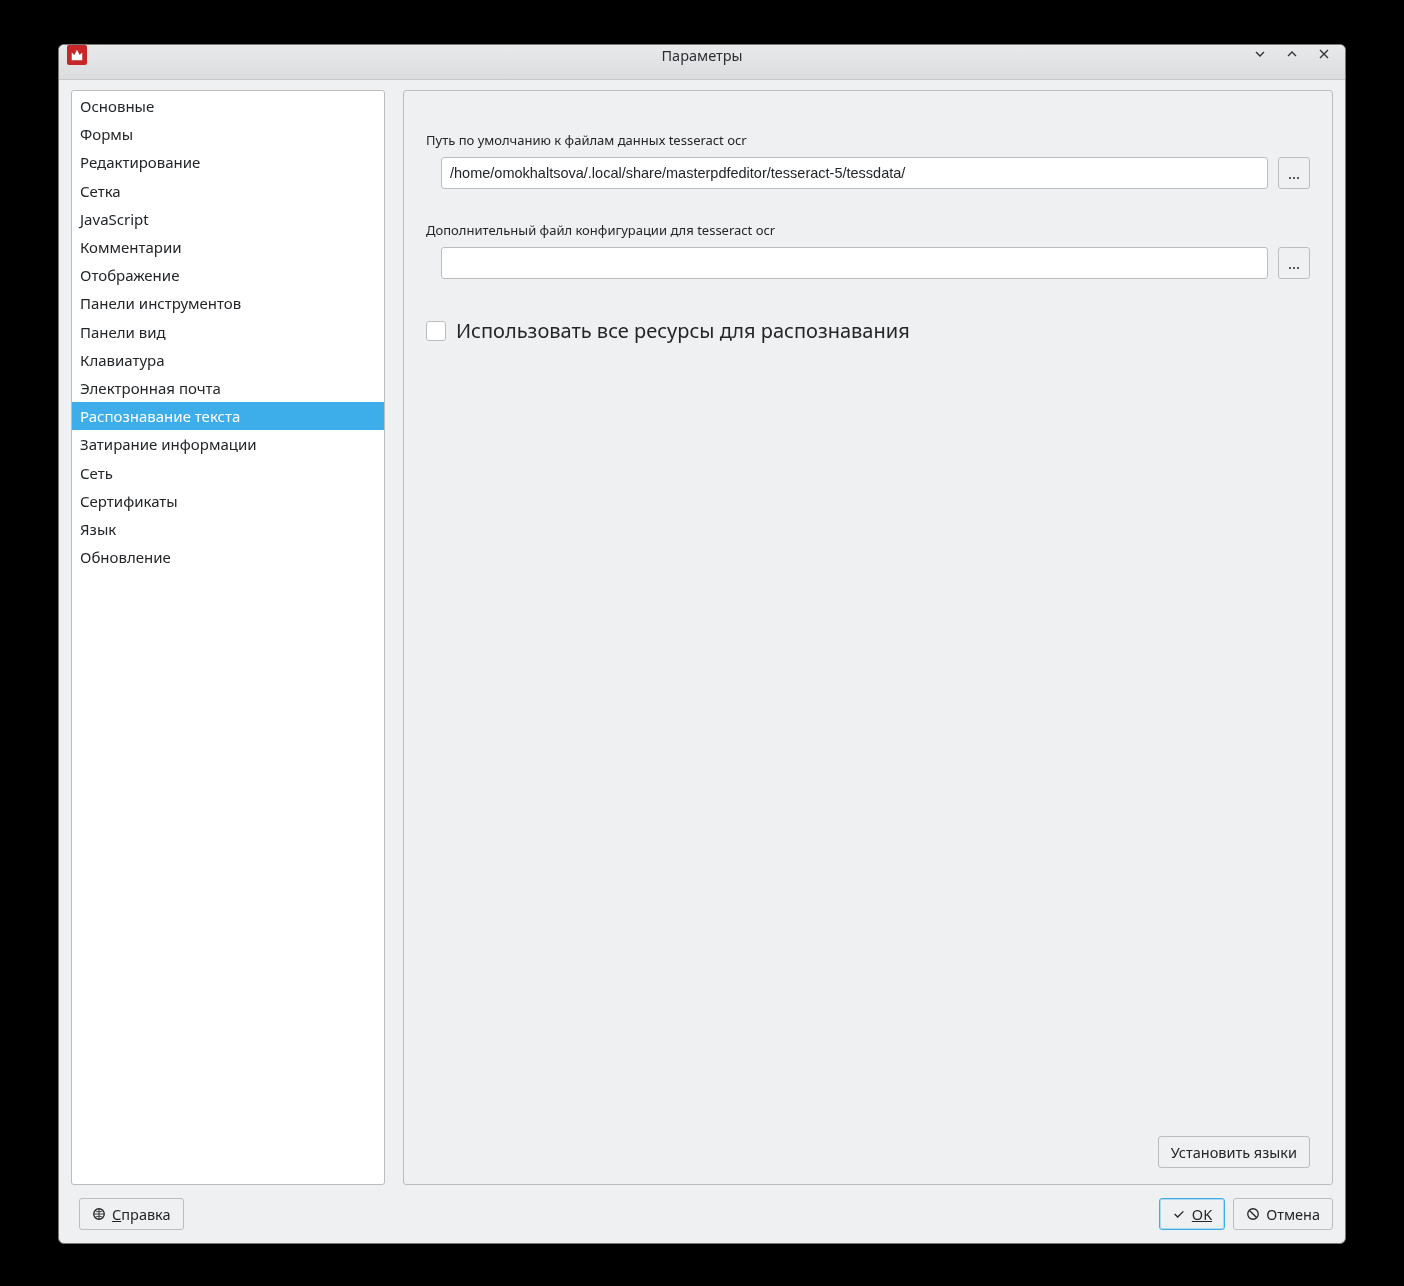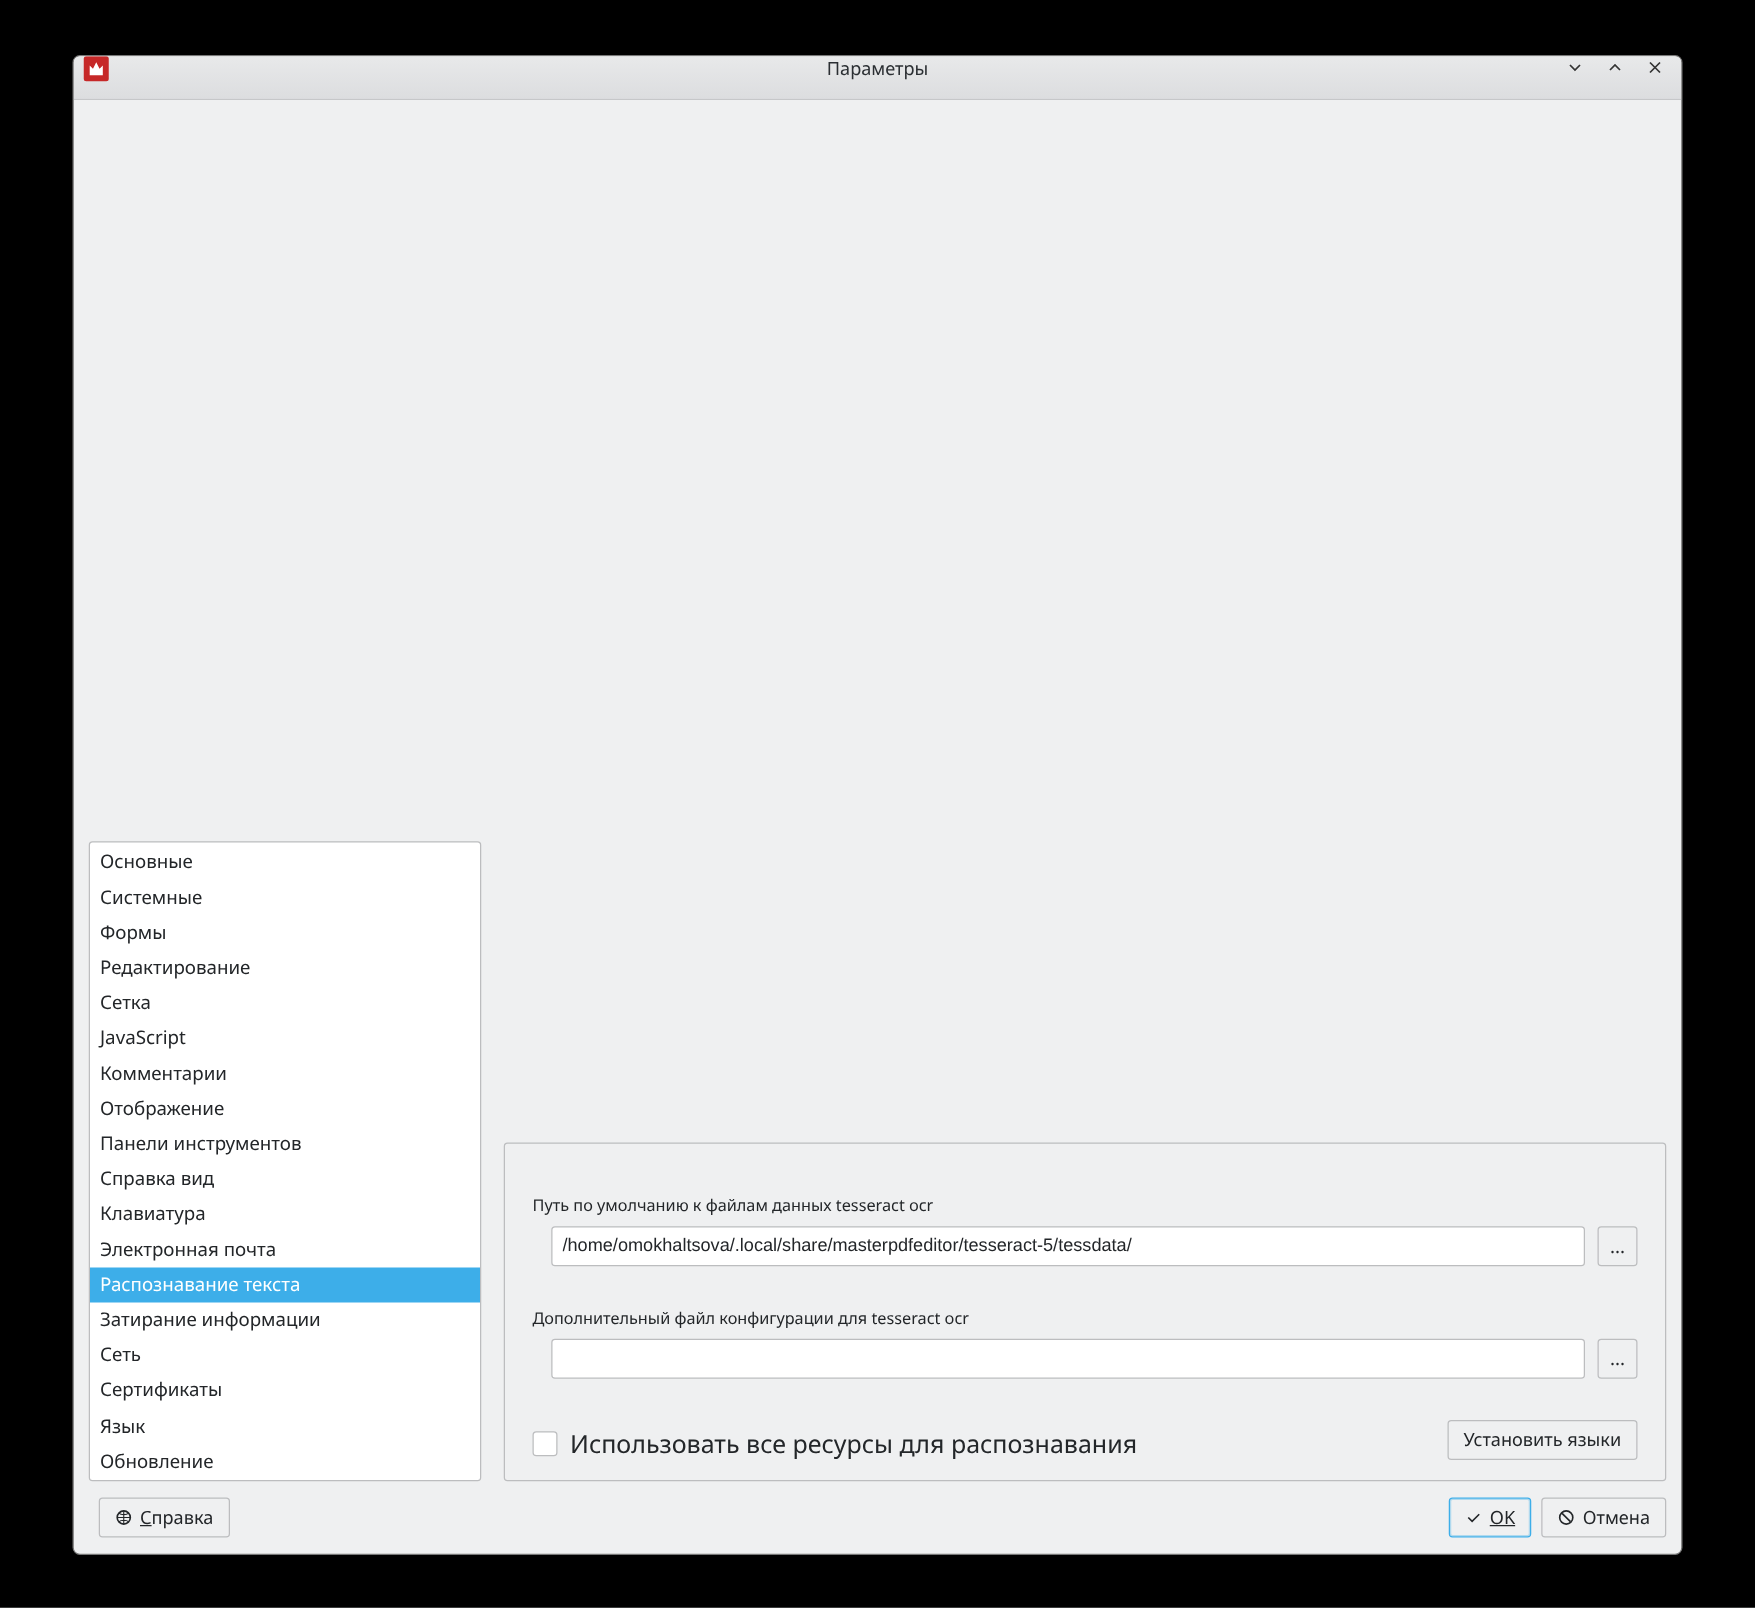--- a/index.html
+++ b/index.html
@@ -66,21 +66,20 @@
     flex: 1;
     display: flex;
     flex-direction: column;
     padding: 10px 12px 12px 12px;
   }
   .main-row {
     flex: 1;
     display: flex;
     gap: 18px;
     min-height: 0;
-    align-items: flex-end;
   }
   .sidebar {
     width: 314px;
     background: #fff;
     border: 1px solid #bcbdbf;
     border-radius: 3px;
     overflow-y: auto;
     padding: 1px 0;
   }
   .sidebar-item {
@@ -215,29 +214,28 @@
             <path d="M3 3 L11 11 M11 3 L3 11"></path>
           </svg>
         </div>
     </div>
   </div>
 
   <div class="body">
     <div class="main-row">
       <div class="sidebar" id="sidebar">
           <div class="sidebar-item">Основные</div>
-          <div class="sidebar-item">Системные</div>
           <div class="sidebar-item">Формы</div>
           <div class="sidebar-item">Редактирование</div>
           <div class="sidebar-item">Сетка</div>
           <div class="sidebar-item">JavaScript</div>
           <div class="sidebar-item">Комментарии</div>
           <div class="sidebar-item">Отображение</div>
           <div class="sidebar-item">Панели инструментов</div>
-          <div class="sidebar-item">Справка вид</div>
+          <div class="sidebar-item">Панели вид</div>
           <div class="sidebar-item">Клавиатура</div>
           <div class="sidebar-item">Электронная почта</div>
           <div class="sidebar-item selected">Распознавание текста</div>
           <div class="sidebar-item">Затирание информации</div>
           <div class="sidebar-item">Сеть</div>
           <div class="sidebar-item">Сертификаты</div>
           <div class="sidebar-item">Язык</div>
           <div class="sidebar-item">Обновление</div>
         </div>
 

